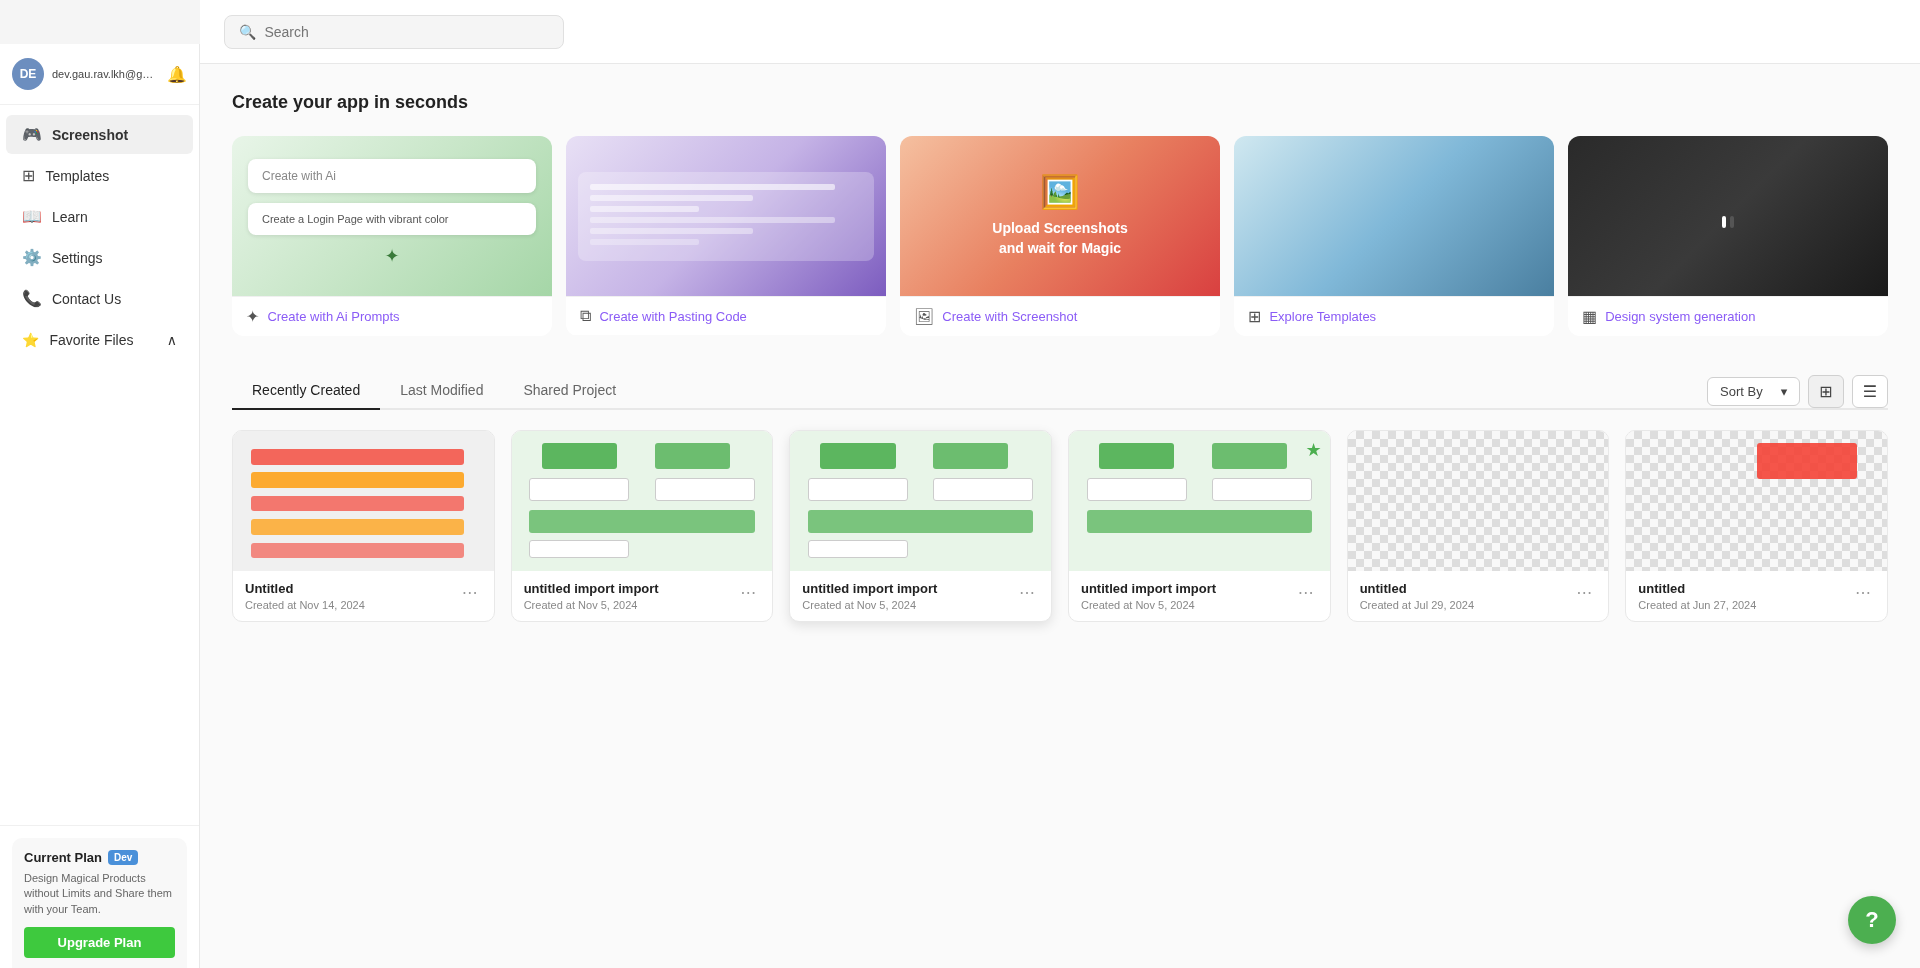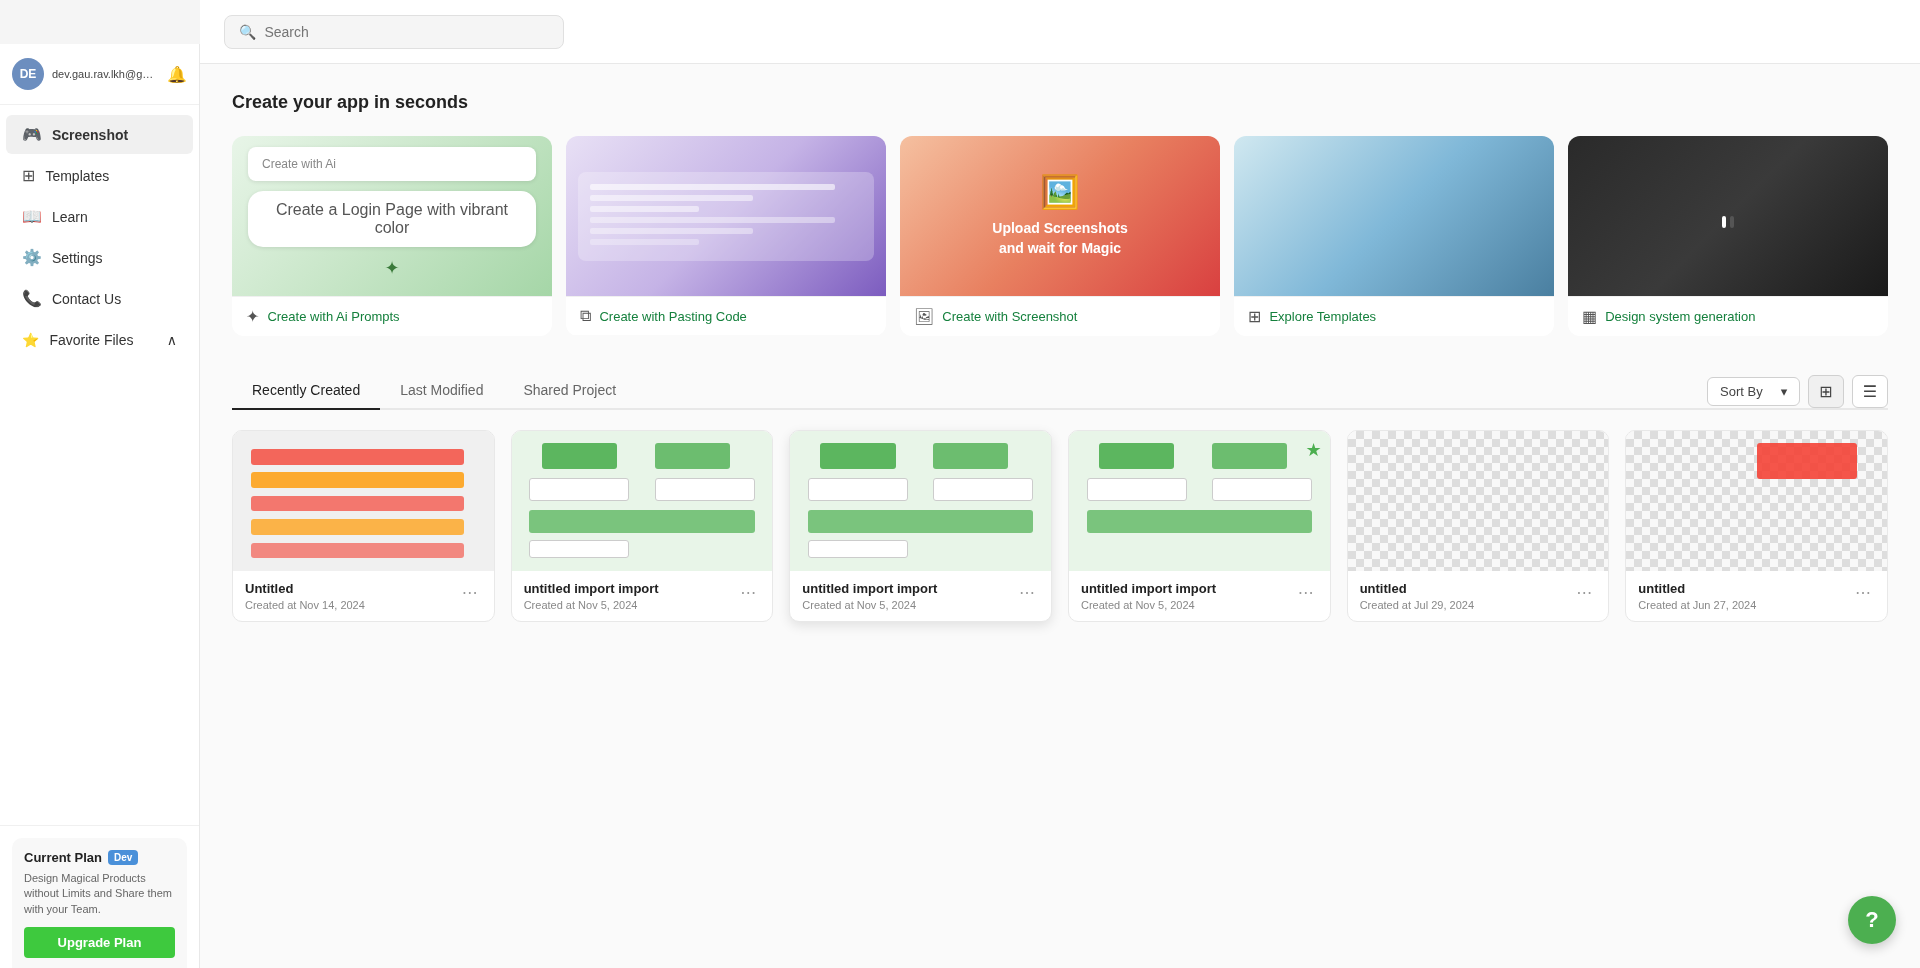--- a/index.html
+++ b/index.html
@@ -202,41 +202,39 @@
     .card-templates { background: linear-gradient(135deg, #d0e8f0 0%, #80b8d8 50%, #4a7fa0 100%); }
     .card-design { background: linear-gradient(135deg, #2a2a2a 0%, #3a3a3a 50%, #1a1a1a 100%); }
 
     .card-footer {
       padding: 10px 14px;
       background: #fff;
       display: flex; align-items: center; gap: 8px;
       border-top: 1px solid #f0f0f0;
     }
     .card-footer-icon { font-size: 16px; color: #555; }
-    .card-footer-label { font-size: 13px; font-weight: 500; color: #15803d; }
+    .card-footer-label { font-size: 13px; font-weight: 500; color: #8b5cf6; }
 
     
     .ai-card-content {
       padding: 16px;
       width: 100%;
     }
     .ai-prompt-box {
       background: #fff;
       border-radius: 8px;
       padding: 10px 14px;
       font-size: 12px;
       color: #888;
       margin-bottom: 10px;
       box-shadow: 0 1px 4px rgba(0,0,0,0.1);
     }
     .ai-prompt-box.highlighted {
-      font-size: 16px;
+      font-size: 11px;
       color: #555;
-      text-align: center;
-      border-radius: 15px;
     }
     .ai-just-type {
       background: #fff;
       border-radius: 8px;
       padding: 8px 12px;
       font-size: 11px;
       color: #888;
       text-align: center;
       box-shadow: 0 1px 4px rgba(0,0,0,0.1);
     }

